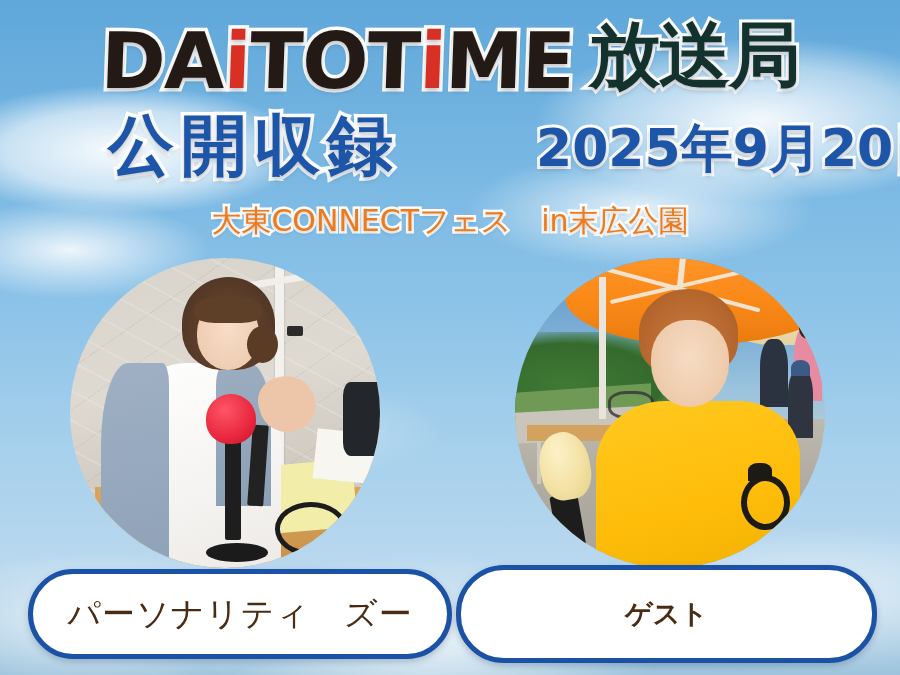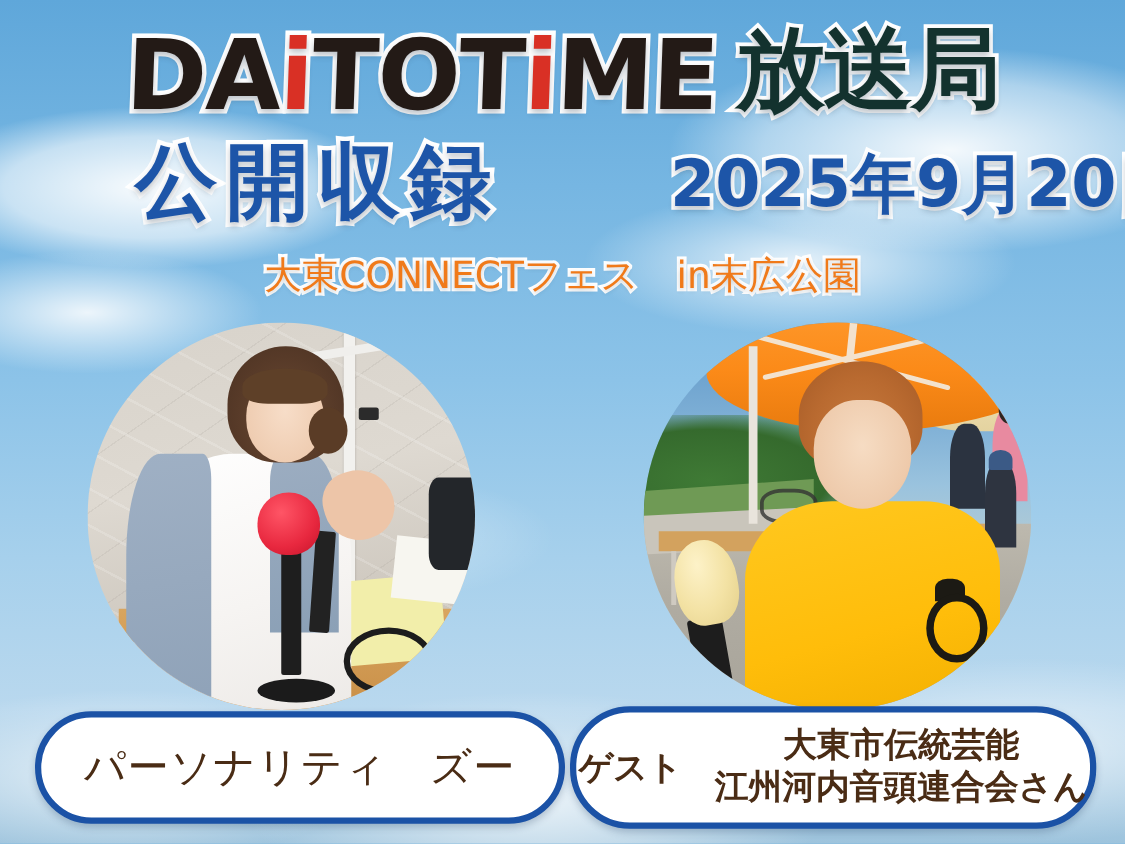--- a/index.html
+++ b/index.html
@@ -273,20 +273,16 @@
     </div>
   </div>
 
   <div class="pill pillL">
     <span class="pill-text">パーソナリティ　ズー</span>
   </div>
 
   <div class="pill pillR">
     <div class="guest-wrap">
       <span class="guest-label">ゲスト</span>
-      <span class="guest-lines">
-        <span>大東市伝統芸能</span><br>
-        <span>江州河内音頭連合会さん</span>
-      </span>
     </div>
   </div>
 
 </div>
 
 </body></html>

